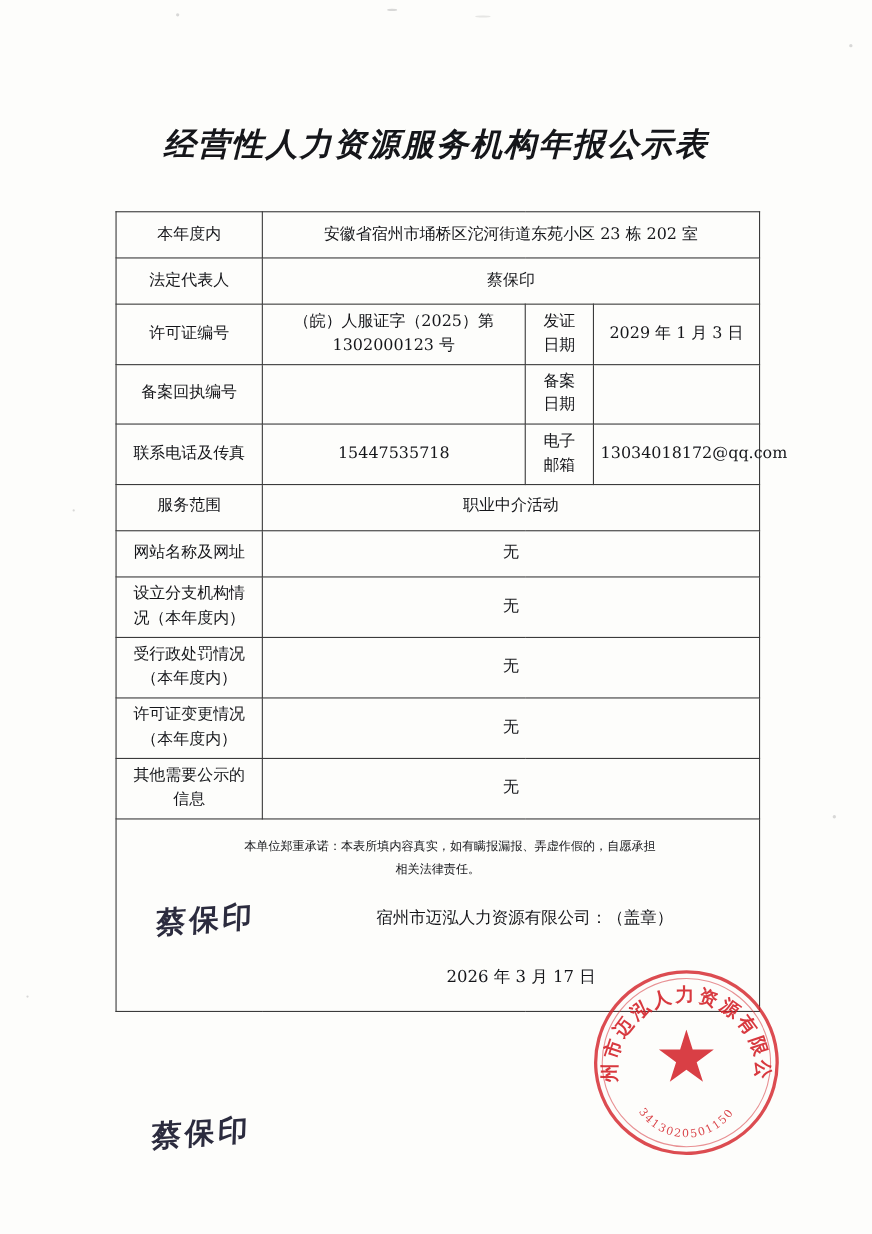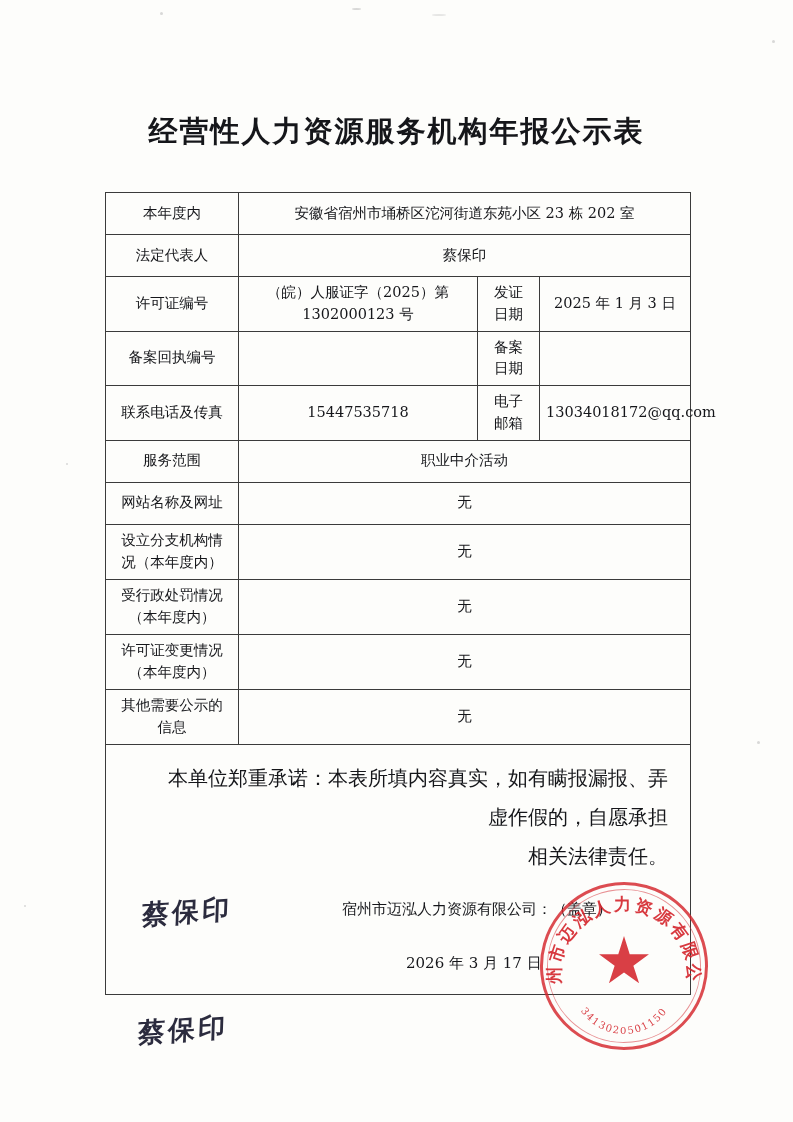--- a/index.html
+++ b/index.html
@@ -31,20 +31,21 @@
     position: absolute;
     top: 112px;
     left: 0;
     width: 793px;
     text-align: center;
     font-family: "DejaVu Serif", "Liberation Serif", serif;
     font-size: 29px;
     font-weight: bold;
     letter-spacing: 2px;
     color: #15161a;
+    font-style: italic;
   }
   table.form {
     position: absolute;
     left: 105px;
     top: 192px;
     width: 585px;
     border-collapse: collapse;
     table-layout: fixed;
     font-family: "DejaVu Serif", "Liberation Serif", serif;
   }
@@ -73,23 +74,23 @@
     height: 49px;
   }
   .rowh3 {
     height: 55px;
   }
   .label-2l {
     line-height: 1.45;
   }
   .statement {
     font-family: "DejaVu Serif", "Liberation Serif", serif;
-    font-size: 20px;
+    font-size: 11px;
     line-height: 1.95;
-    text-align: right;
+    text-align: center;
     padding: 14px 22px 10px 22px;
   }
   .statement .indent {
     text-indent: 2em;
     display: block;
   }
   .sign-block {
     position: relative;
     height: 108px;
   }
@@ -223,21 +224,21 @@
         <td class="label">法定代表人</td>
         <td class="val" colspan="3">蔡保印</td>
       </tr>
       <tr class="rowh2">
         <td class="label">许可证编号</td>
         <td class="val small">（皖）人服证字（2025）第 1302000123 号</td>
         <td class="label" style="width:62px">
           <span>发证</span><br>
           <span>日期</span>
         </td>
-        <td class="val">2025 年 1 月 3 日</td>
+        <td class="val">2029 年 1 月 3 日</td>
       </tr>
       <tr class="rowh2">
         <td class="label">备案回执编号</td>
         <td class="val"></td>
         <td class="label">
           <span>备案</span><br>
           <span>日期</span>
         </td>
         <td class="val"></td>
       </tr>

